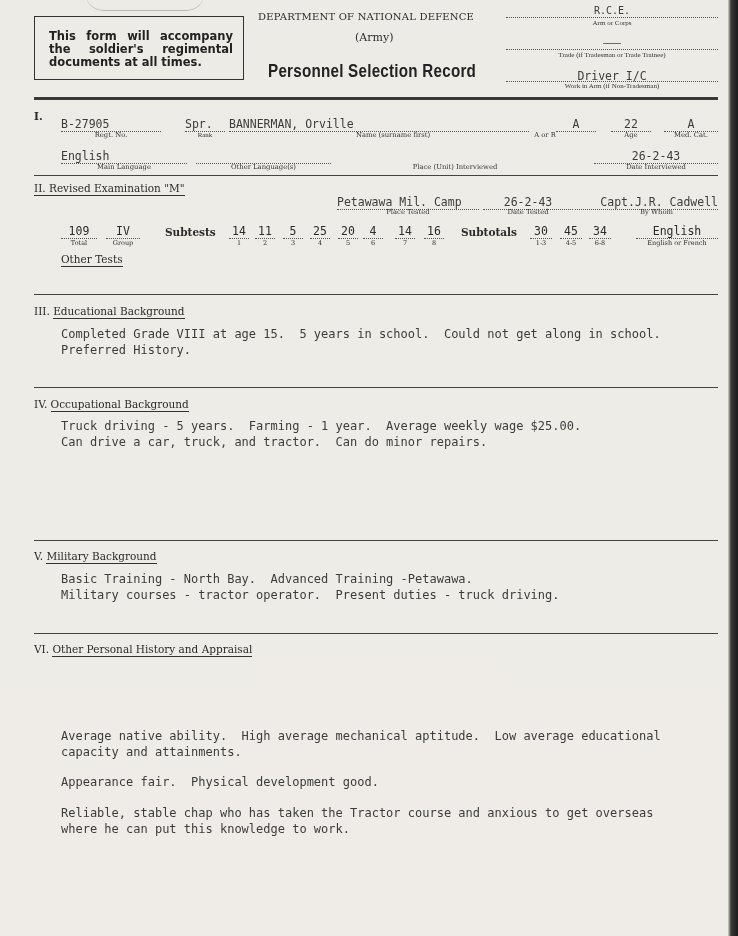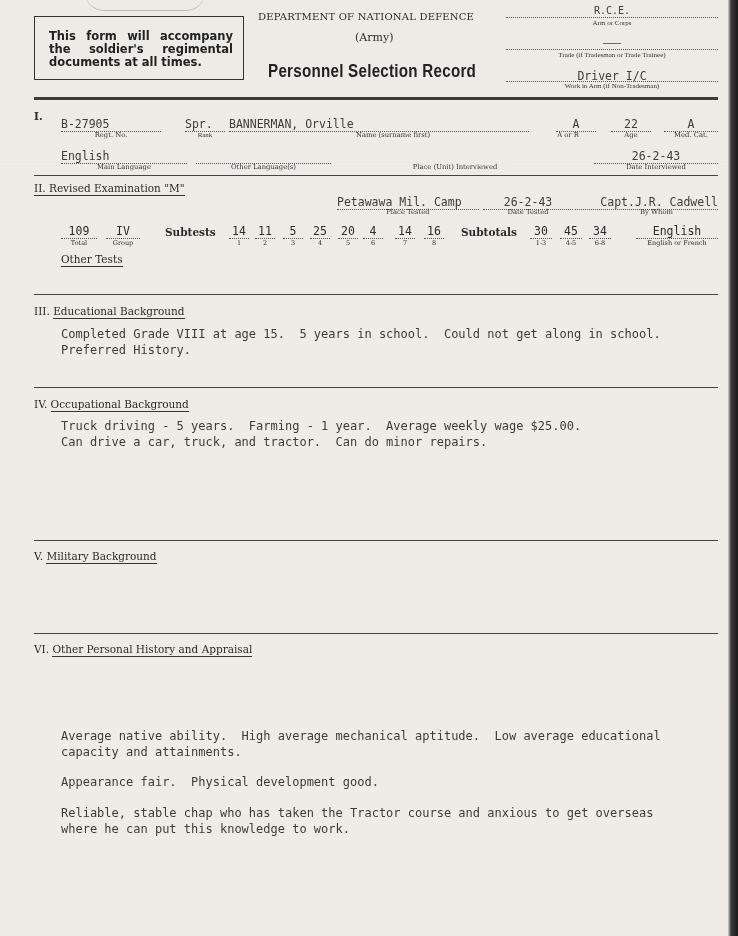--- a/index.html
+++ b/index.html
@@ -66,21 +66,21 @@
   <div class="hr" style="top:97px;height:3px;"></div>
 
   <div class="sec" style="top:110px;font-weight:bold;">I.</div>
   <div class="fld tw dot" style="left:61px;top:117px;width:100px;">B-27905</div>
   <div class="lbl" style="left:61px;top:131px;width:100px;">Regt. No.</div>
   <div class="fld tw dot" style="left:185px;top:117px;width:40px;">Spr.</div>
   <div class="lbl" style="left:185px;top:131px;width:40px;font-family:Liberation Serif, serif;">Rank</div>
   <div class="fld tw dot" style="left:229px;top:117px;width:300px;">BANNERMAN, Orville</div>
   <div class="lbl" style="left:243px;top:131px;width:300px;">Name (surname first)</div>
   <div class="fld tw dot" style="left:556px;top:117px;width:40px;text-align:center;">A</div>
-  <div class="lbl" style="left:548px;top:131px;width:40px;text-align:center;">A or R</div>
+  <div class="lbl" style="left:525px;top:131px;width:40px;text-align:center;">A or R</div>
   <div class="fld tw dot" style="left:611px;top:117px;width:40px;text-align:center;">22</div>
   <div class="lbl" style="left:611px;top:131px;width:40px;">Age</div>
   <div class="fld tw dot" style="left:664px;top:117px;width:54px;text-align:center;">A</div>
   <div class="lbl" style="left:664px;top:131px;width:54px;">Med. Cat.</div>
 
   <div class="fld tw dot" style="left:61px;top:149px;width:126px;">English</div>
   <div class="lbl" style="left:61px;top:163px;width:126px;">Main Language</div>
   <div class="fld tw dot" style="left:196px;top:149px;width:135px;height:14px;"></div>
   <div class="lbl" style="left:196px;top:163px;width:135px;">Other Language(s)</div>
   <div class="lbl" style="left:352px;top:163px;width:206px;">Place (Unit) Interviewed</div>
@@ -168,20 +168,22 @@
 
   <div class="hr thin" style="top:387px;"></div>
 
   <div class="sec" style="top:398px;"><span>IV.</span> <u>Occupational Background</u></div>
   <div class="body tw" style="top:419px;">Truck driving - 5 years.  Farming - 1 year.  Average weekly wage $25.00.
 Can drive a car, truck, and tractor.  Can do minor repairs.</div>
 
   <div class="hr thin" style="top:540px;"></div>
 
   <div class="sec" style="top:550px;"><span>V.</span> <u>Military Background</u></div>
+  <div class="body tw" style="top:572px;">Basic Training - North Bay.  Advanced Training -Petawawa.
+Military courses - tractor operator.  Present duties - truck driving.</div>
 
   <div class="hr thin" style="top:633px;"></div>
 
   <div class="sec" style="top:643px;"><span>VI.</span> <u>Other Personal History and Appraisal</u></div>
   <div class="body tw" style="top:729px;">Average native ability.  High average mechanical aptitude.  Low average educational
 capacity and attainments.</div>
   <div class="body tw" style="top:806px;">Reliable, stable chap who has taken the Tractor course and anxious to get overseas
 where he can put this knowledge to work.</div>
   <div class="body tw" style="top:775px;">Appearance fair.  Physical development good.</div>
 </div>

